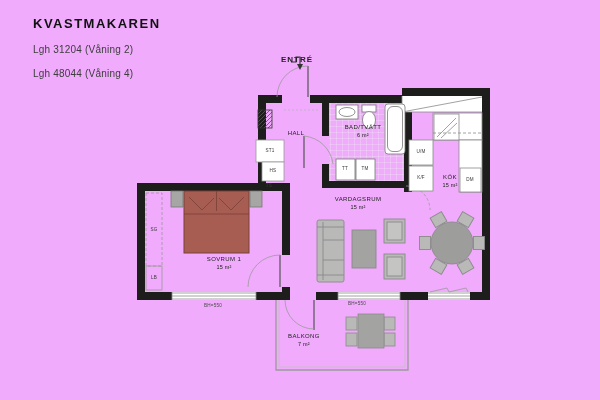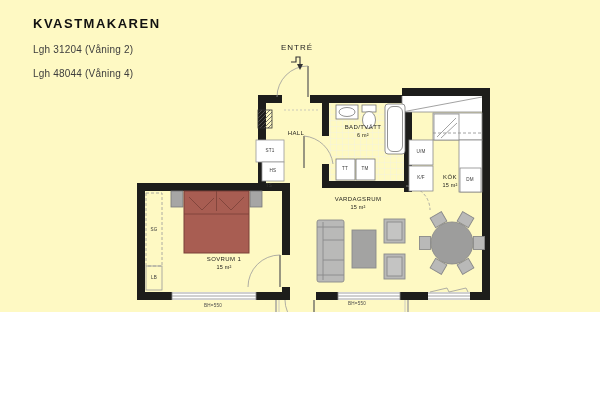--- a/index.html
+++ b/index.html
@@ -1,16 +1,16 @@
 <!DOCTYPE html>
 <html><head>
 <meta charset="utf-8">
 <style>
   html,body{margin:0;padding:0;background:#fff;}
-  .plan{position:relative;width:600px;height:312px;background:#fef9c3;
+  .plan{position:relative;width:600px;height:400px;background:#f0abfc;
         font-family:"Liberation Sans",sans-serif;overflow:hidden;}
   .plan svg{position:absolute;left:0;top:0;}
   .lbl{position:absolute;transform:translate(-50%,-50%);white-space:nowrap;
        color:#1d1d1b;text-align:center;line-height:1.3;}
   .room-lbl{font-size:6px;letter-spacing:.4px;}
   .room-lbl .area{font-size:5.5px;letter-spacing:.2px;display:block;}
   .fix-lbl{font-size:4.6px;letter-spacing:.2px;color:#3a3a3a;}
   .bh-lbl{font-size:4.6px;color:#4a4a4a;letter-spacing:.2px;}
   .entry-lbl{font-size:8px;letter-spacing:1px;color:#222;}
   .title-block{position:absolute;left:33px;top:16px;}
@@ -192,21 +192,21 @@
       </g>
     </g>
   </svg>
 
   <div class="title-block">
     <div class="t">KVASTMAKAREN</div>
     <div class="s">Lgh 31204 (Våning 2)</div>
     <div class="s">Lgh 48044 (Våning 4)</div>
   </div>
 
-  <div class="lbl entry-lbl" style="left:297px;top:48px;">ENTRÉ</div>
+  <div class="lbl entry-lbl" style="left:297px;top:60px;font-weight:bold;">ENTRÉ</div>
 
   <div class="lbl room-lbl" style="left:296px;top:134px;">HALL</div>
 
   <div class="lbl room-lbl" style="left:363px;top:131px;">
     <span>BAD/TVÄTT</span>
     <span class="area">6 m²</span>
   </div>
 
   <div class="lbl room-lbl" style="left:450px;top:181px;">
     <span>KÖK</span>

